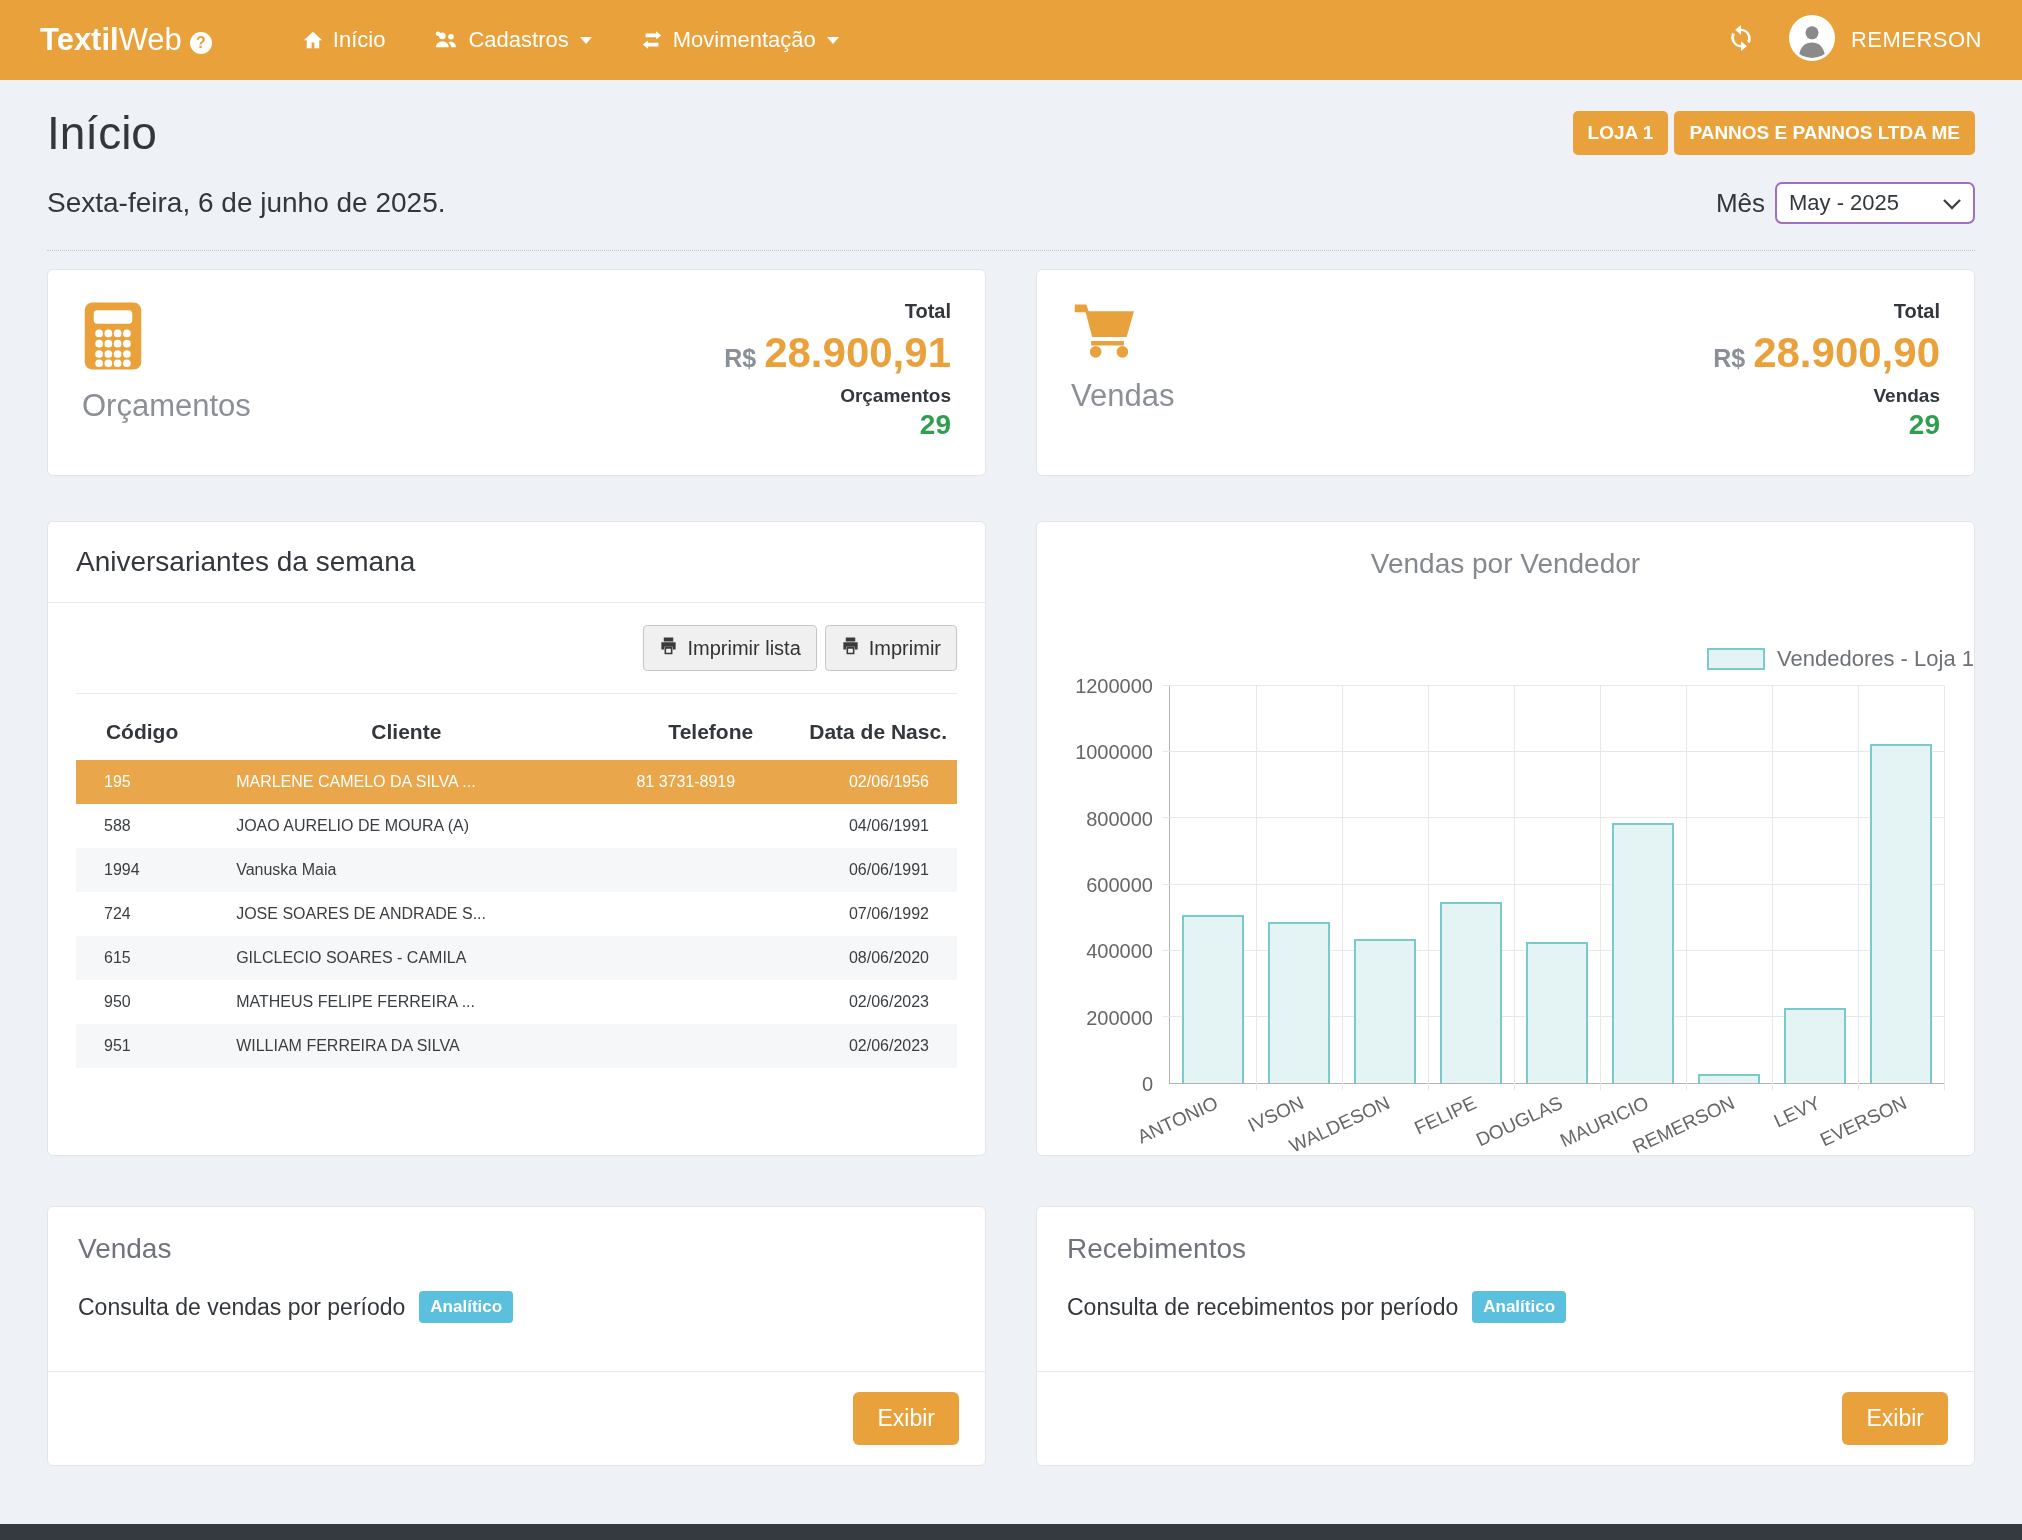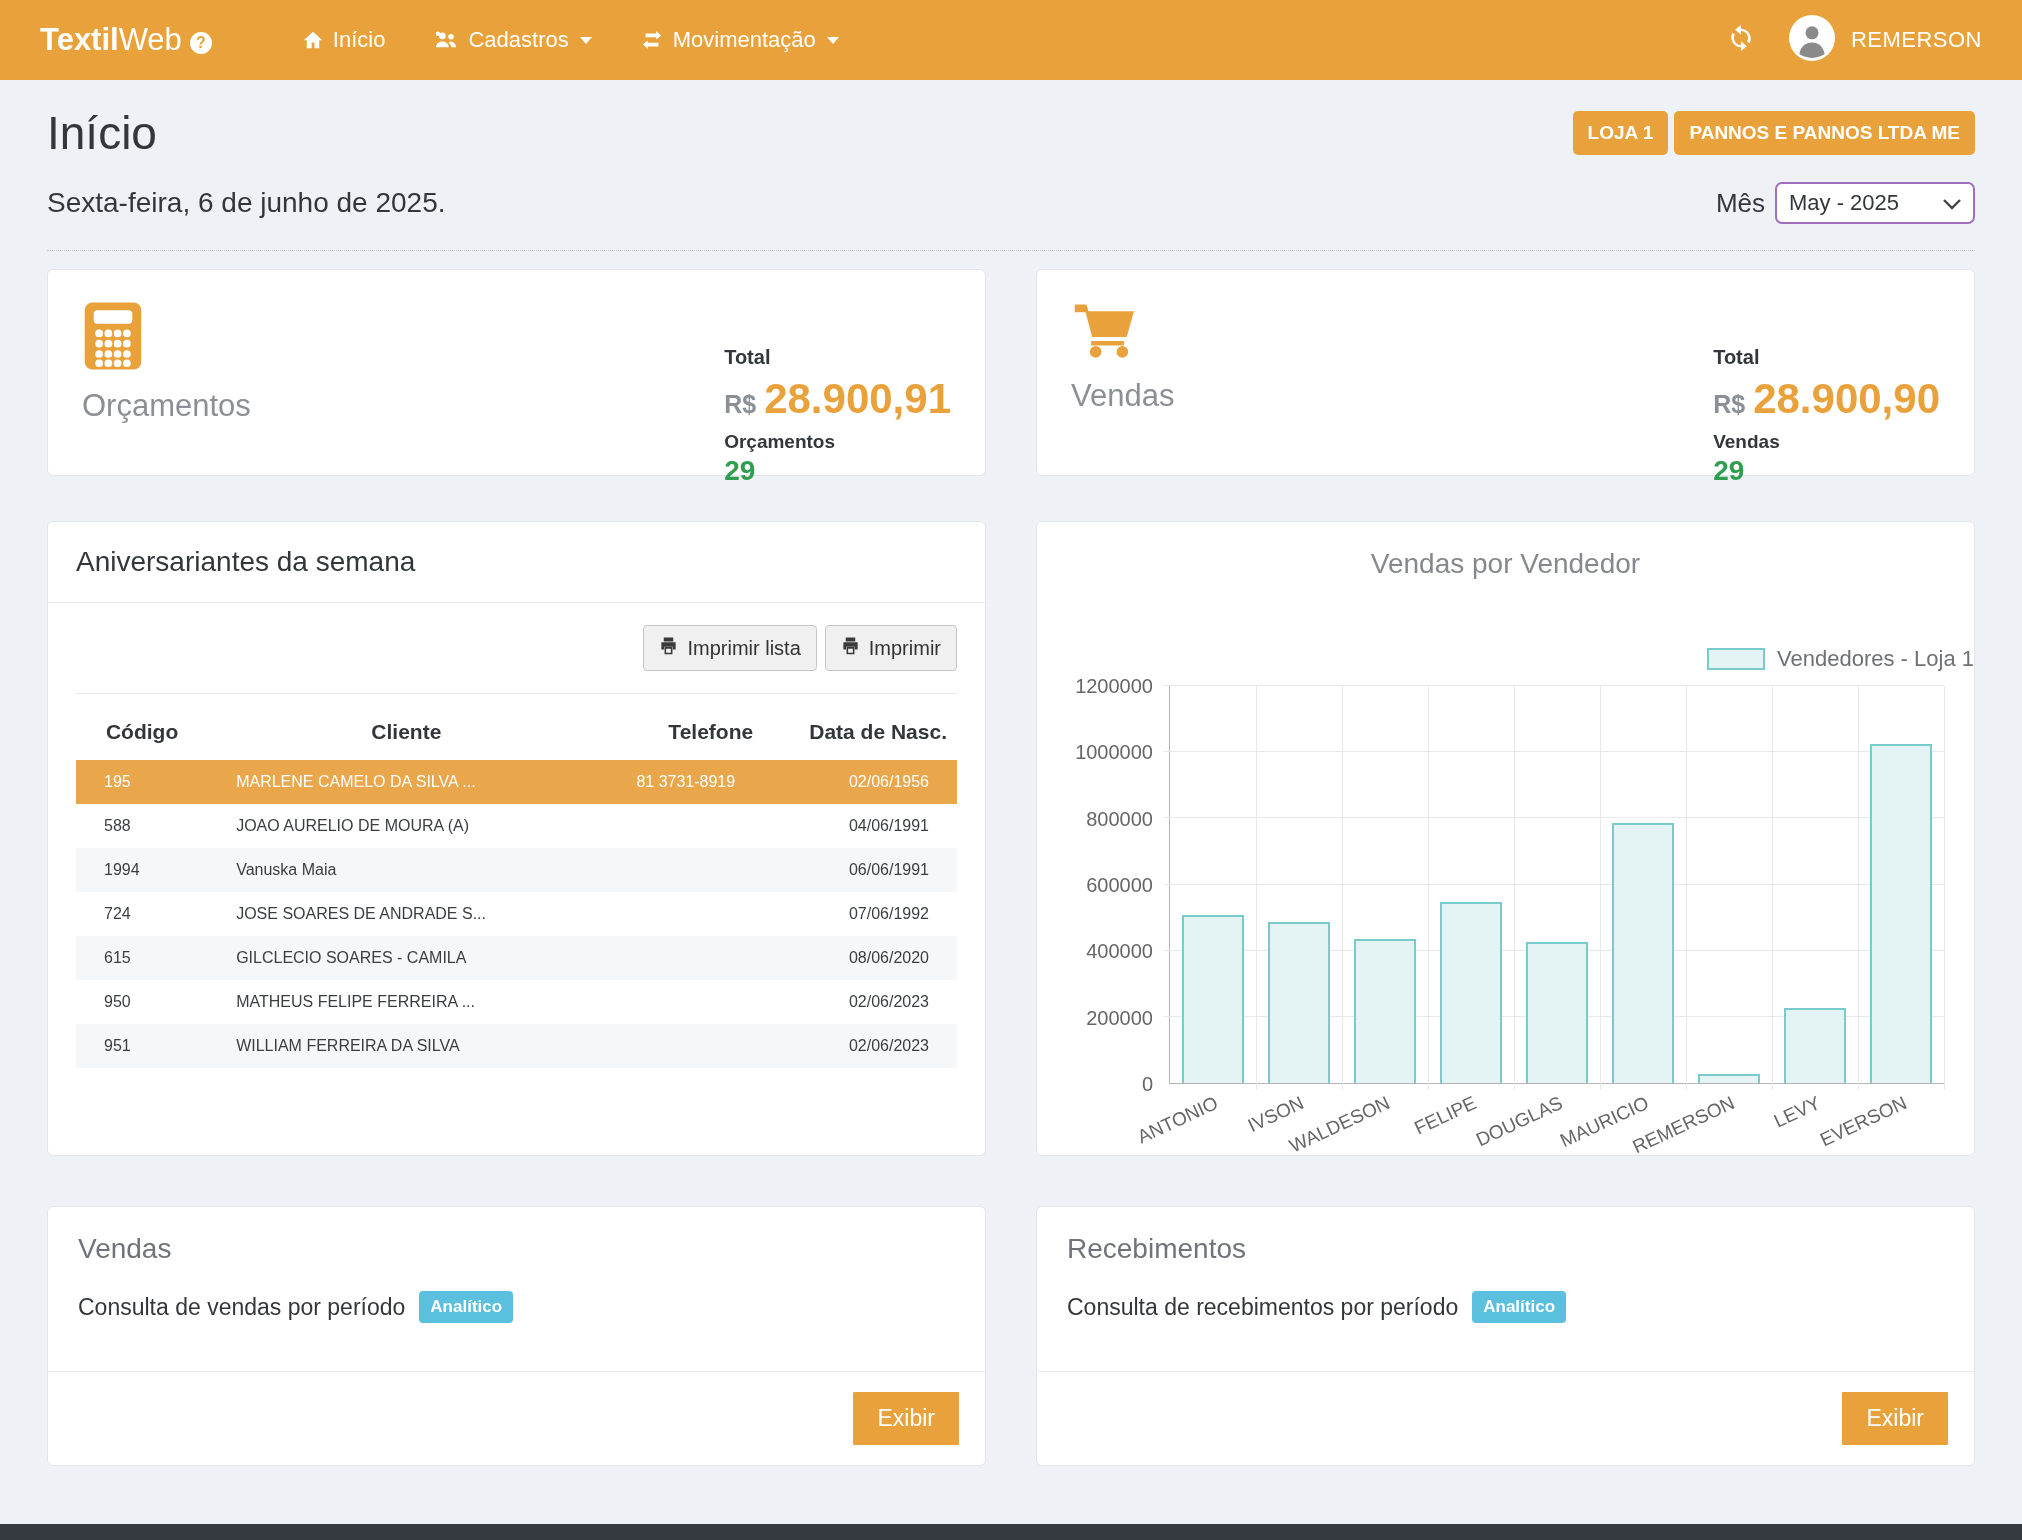--- a/index.html
+++ b/index.html
@@ -36,21 +36,21 @@
   .grid2 { display:grid; grid-template-columns:1fr 1fr; gap:50px; }
   .card { background:#fff; border:1px solid #e2e5e9; border-radius:6px; }
   .row1 { margin-top:18px; }
   .row2 { margin-top:45px; }
   .row3 { margin-top:50px; }
 
   
   .summary-card { height:207px; display:flex; justify-content:space-between; padding:30px 34px 0 34px; }
   .summary-left { display:flex; flex-direction:column; align-items:flex-start; }
   .summary-label { font-size:31px; color:#8b9096; margin-top:12px; }
-  .summary-right { text-align:left;margin-top:46px; }
+  .summary-right { text-align:right; }
   .total-label { font-size:20px; font-weight:700; color:#33373c; }
   .amount-line { margin-top:6px; white-space:nowrap; }
   .currency { font-size:25px; font-weight:700; color:#8b9096; margin-right:8px; }
   .amount { font-size:42px; font-weight:700; color:#e9a23b; }
   .count-label { font-size:19px; font-weight:700; color:#33373c; margin-top:8px; }
   .count-value { font-size:28px; font-weight:700; color:#2f9e4f; margin-top:2px; }
 
   
   .bday-card { height:635px; overflow:hidden; }
   .card-header { padding:24px 28px; border-bottom:1px solid #e8e9eb; }
@@ -83,21 +83,21 @@
   .x-labels { position:relative; height:80px; margin-left:132px; margin-right:30px; }
   .xlabel { position:absolute; top:8px; font-size:19px; color:#666; white-space:nowrap; transform:rotate(-25deg); transform-origin:100% 0; }
 
   
   .action-card { height:260px; display:flex; flex-direction:column; }
   .action-head { padding:26px 30px; flex:1; }
   .action-title { font-size:28px; color:#6e7control376; color:#70747a; }
   .action-desc { margin-top:26px; font-size:23px; color:#33373c; display:flex; align-items:center; gap:14px; }
   .badge { background:#5bc0de; color:#fff; font-size:17px; font-weight:700; padding:6px 11px; border-radius:4px; }
   .action-foot { border-top:1px solid #e8e9eb; padding:20px 26px; display:flex; justify-content:flex-end; align-items:center; }
-  .btn-exibir { background:#e9a23b; color:#fff; border:none; border-radius:1px; font-size:23px; padding:13px 24px; font-family:inherit; cursor:pointer; }
+  .btn-exibir { background:#e9a23b; color:#fff; border:none; border-radius:6px; font-size:23px; padding:13px 24px; font-family:inherit; cursor:pointer; }
 
   .footer-strip { position:absolute; left:0; bottom:0; width:100%; height:16px; background:#343a40; }
 </style>
 </head>
 <body>
 
 <div class="navbar">
   <div class="brand">
     <div class="brand-text"><b>Textil</b><span>Web</span></div>
     <div class="help-circle">?</div>

